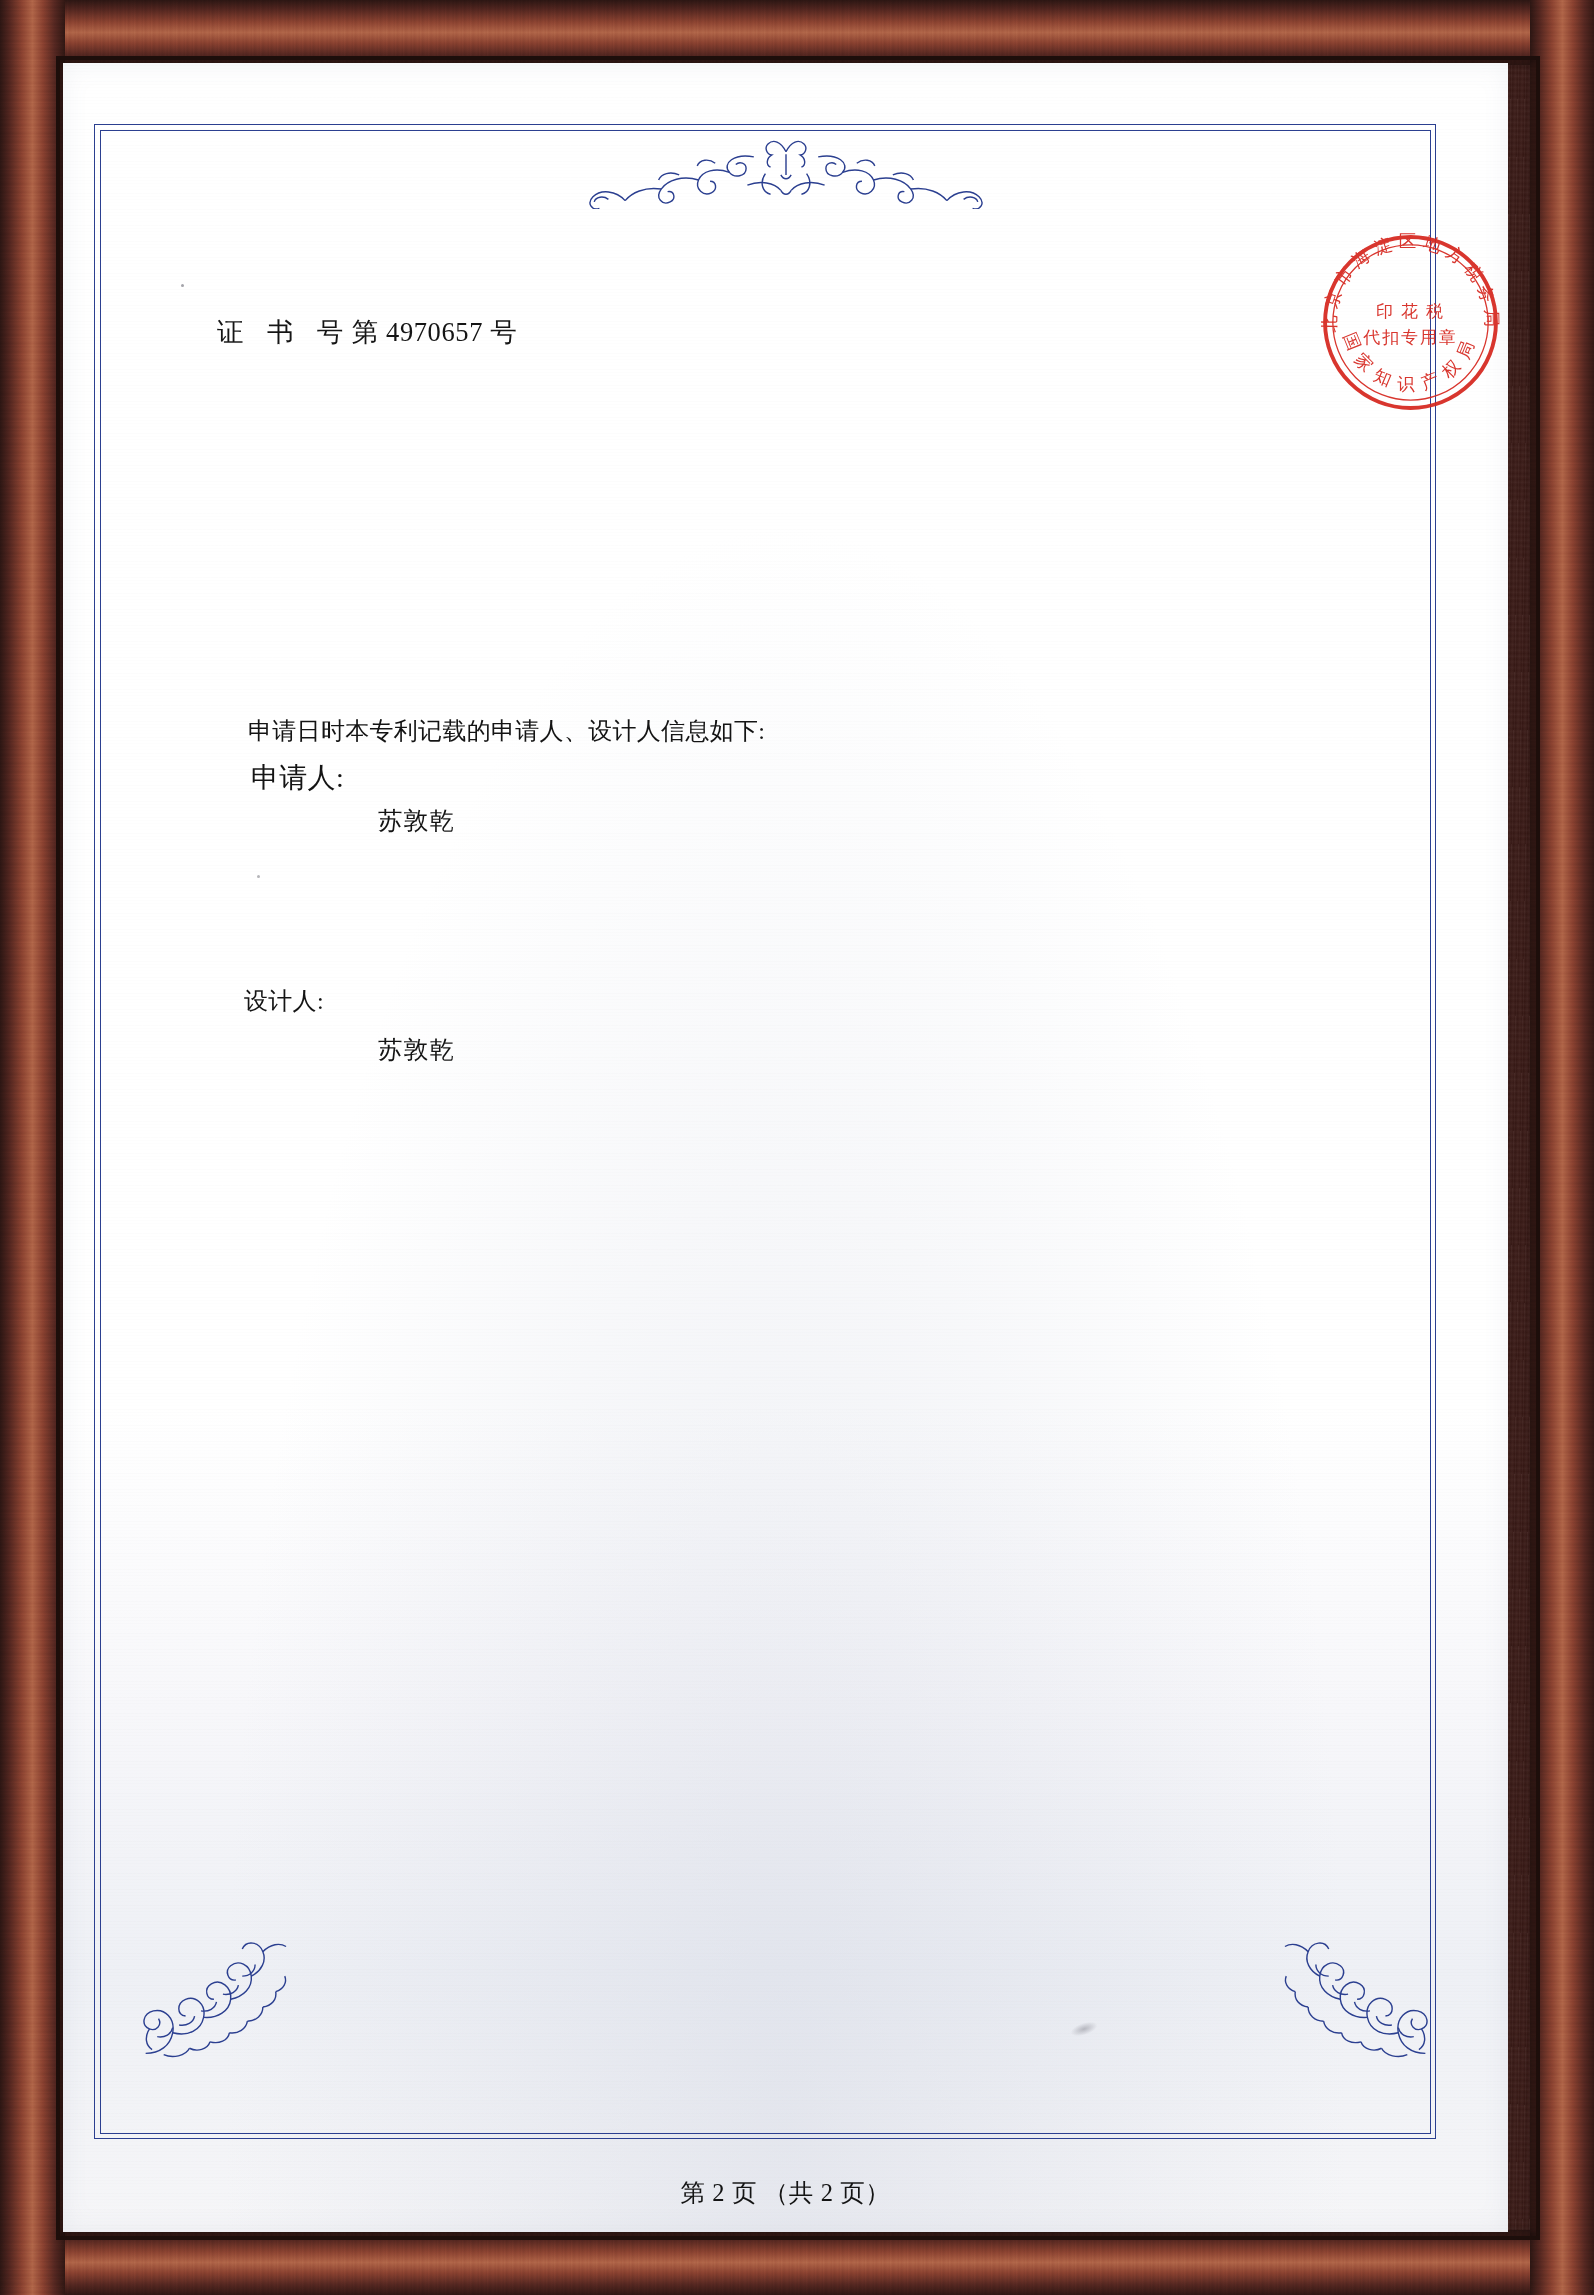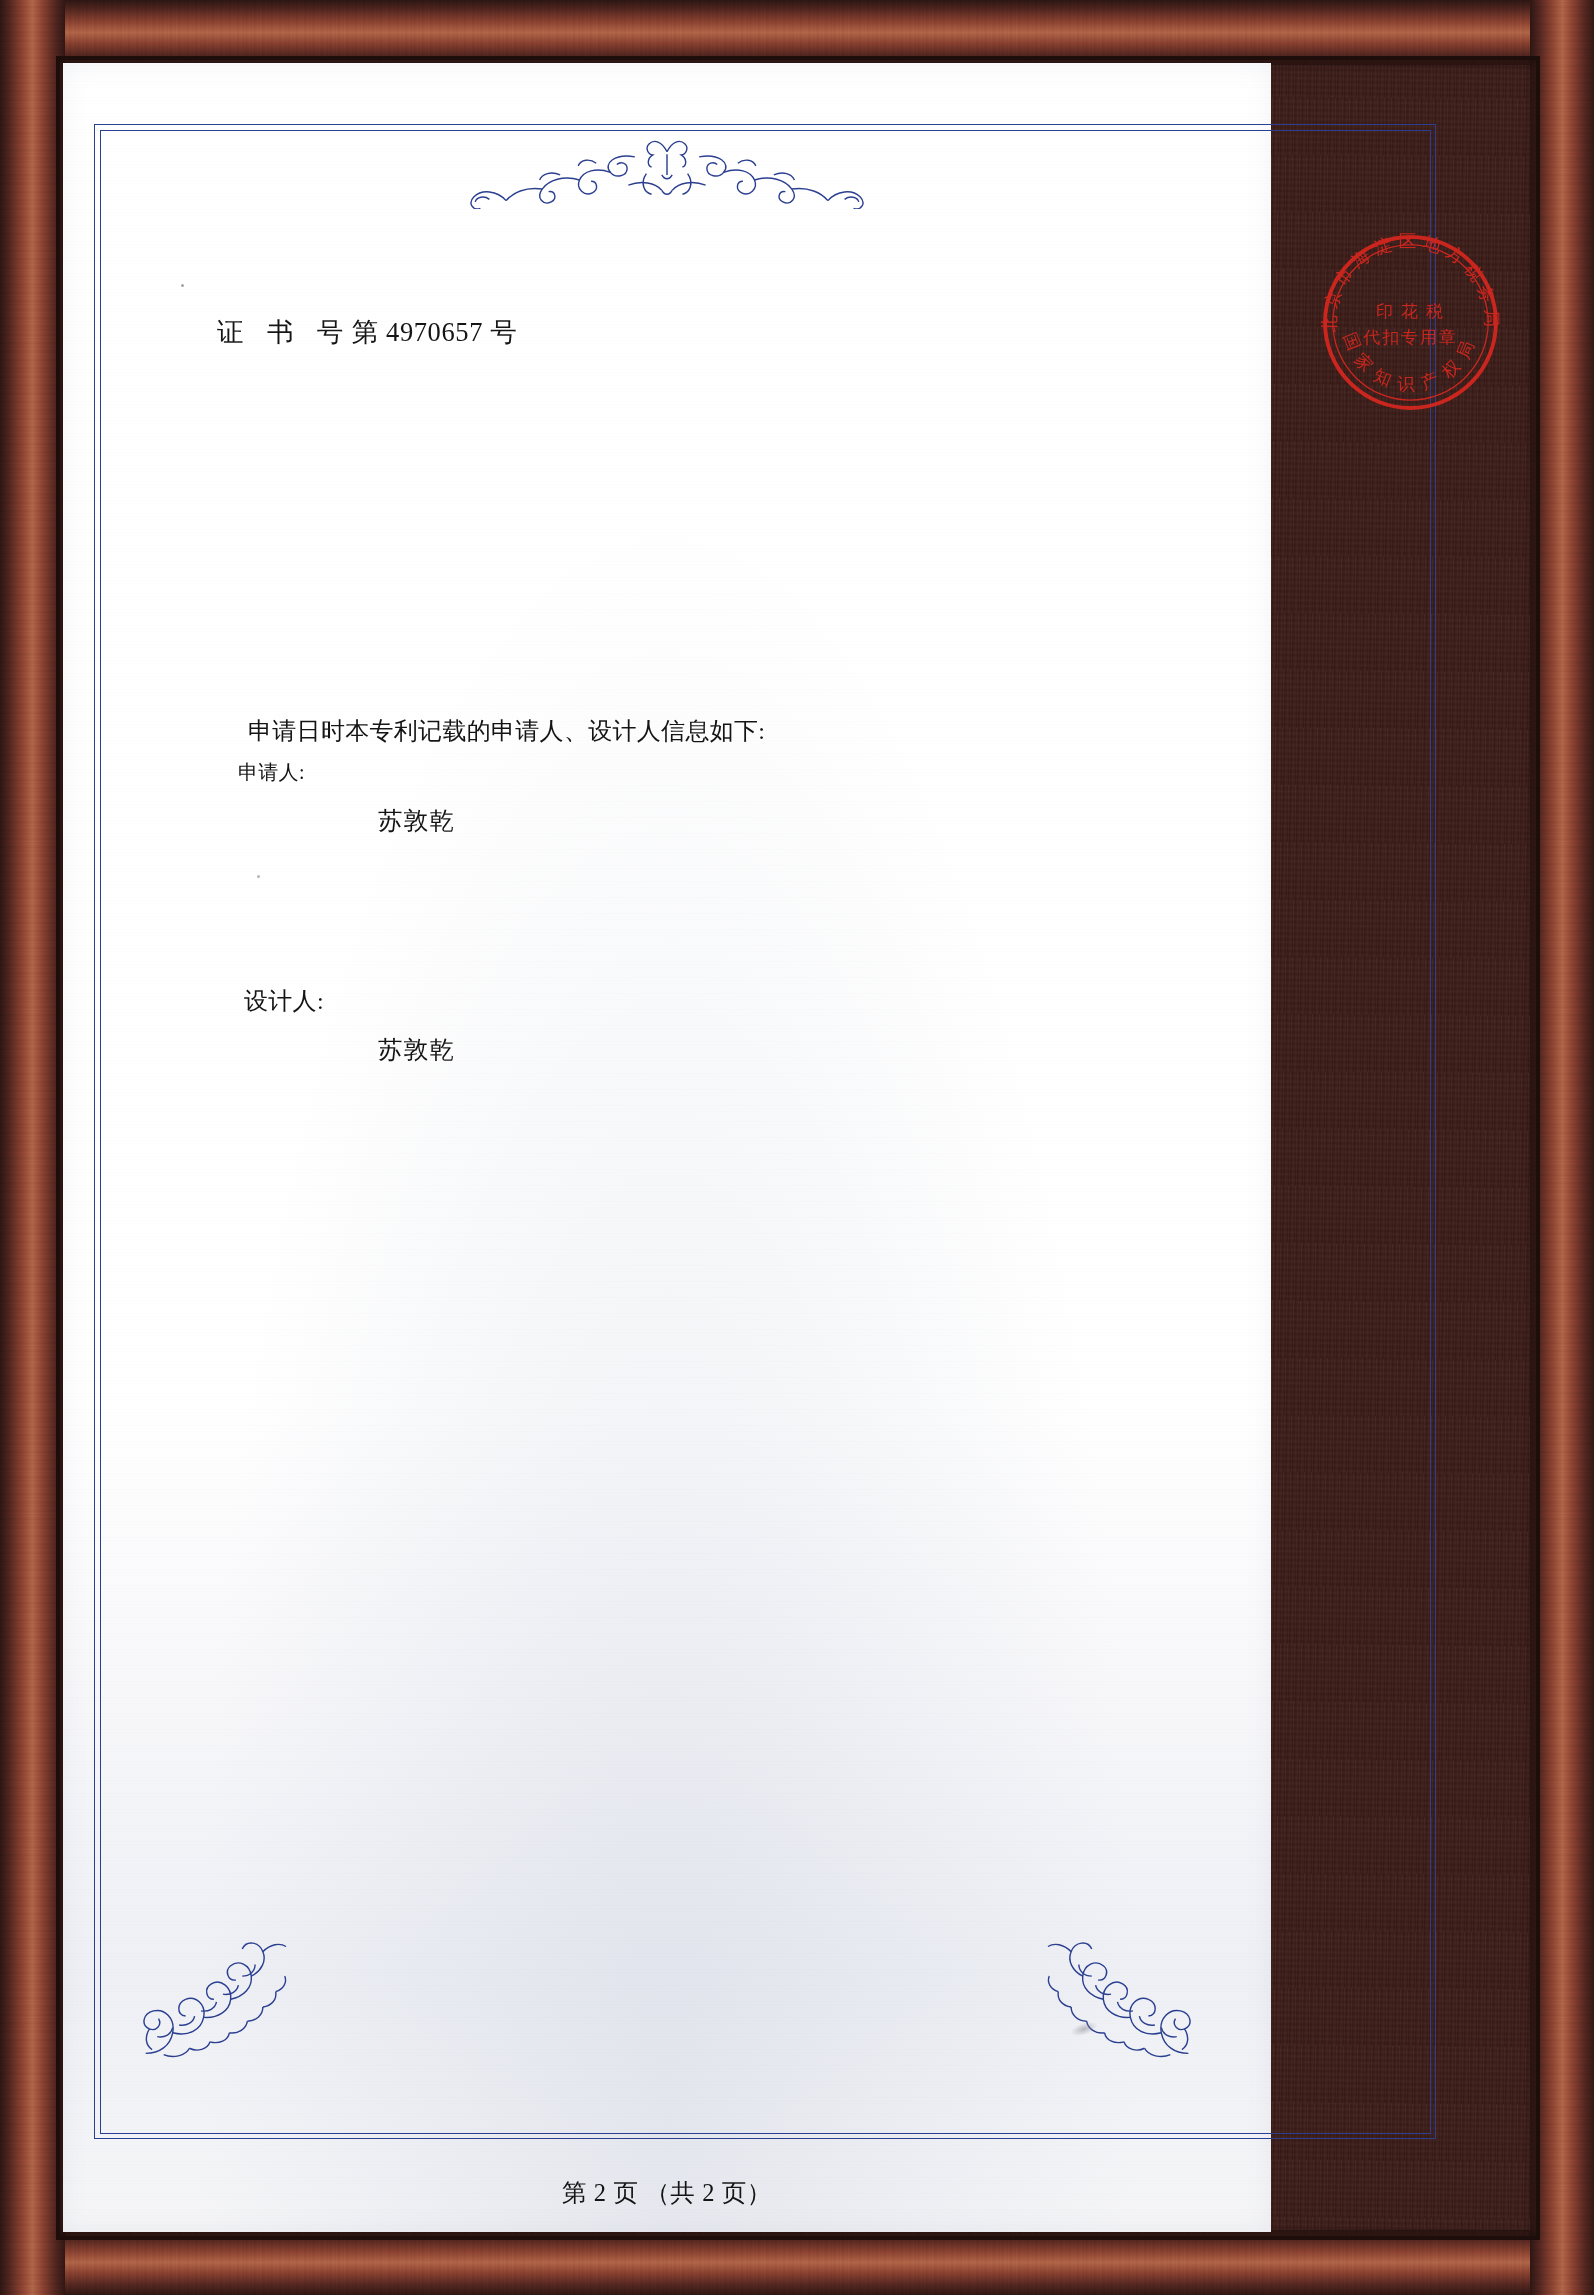--- a/index.html
+++ b/index.html
@@ -87,21 +87,21 @@
     box-shadow:
       inset 0 0 0 3.9px #1d0e0b,
       inset 0 0 10.3px 5.2px rgba(0,0,0,0.55);
     background: transparent;
   }
 
   
   .paper {
     position: absolute;
     left: 63px; top: 63px;
-    width: 1208px;
+    width: 1445px;
     height: 2169px;
     background:
       linear-gradient(180deg, #ffffff 0%, #ffffff 62%, #f7f7fa 76%, #eef0f5 88%, #f6f6f8 100%);
     box-shadow: inset 0 0 26px rgba(120,130,160,0.10);
   }
   .paper-sheen {
     position: absolute; left: 0; top: 0; right: 0; bottom: 0;
     background:
       radial-gradient(ellipse at 50% 95%, rgba(200,205,220,0.35) 0%, rgba(255,255,255,0) 55%),
       repeating-linear-gradient(0deg, rgba(0,0,0,0.012) 0px, rgba(0,0,0,0) 1.3px, rgba(0,0,0,0) 3.2px);
@@ -171,23 +171,23 @@
   .info-lead {
     position: absolute;
     left: 185px;
     top: 652px;
     font-size: 24px;
     color: #141414;
     letter-spacing: 0.3px;
   }
   .label-applicant {
     position: absolute;
-    left: 175px;
+    left: 188px;
     top: 696px;
-    font-size: 20px;
+    font-size: 28px;
     color: #141414;
     letter-spacing: 0.3px;
   }
   .value-applicant {
     position: absolute;
     left: 315px;
     top: 741px;
     font-size: 24.5px;
     color: #141414;
     letter-spacing: 1.3px;

